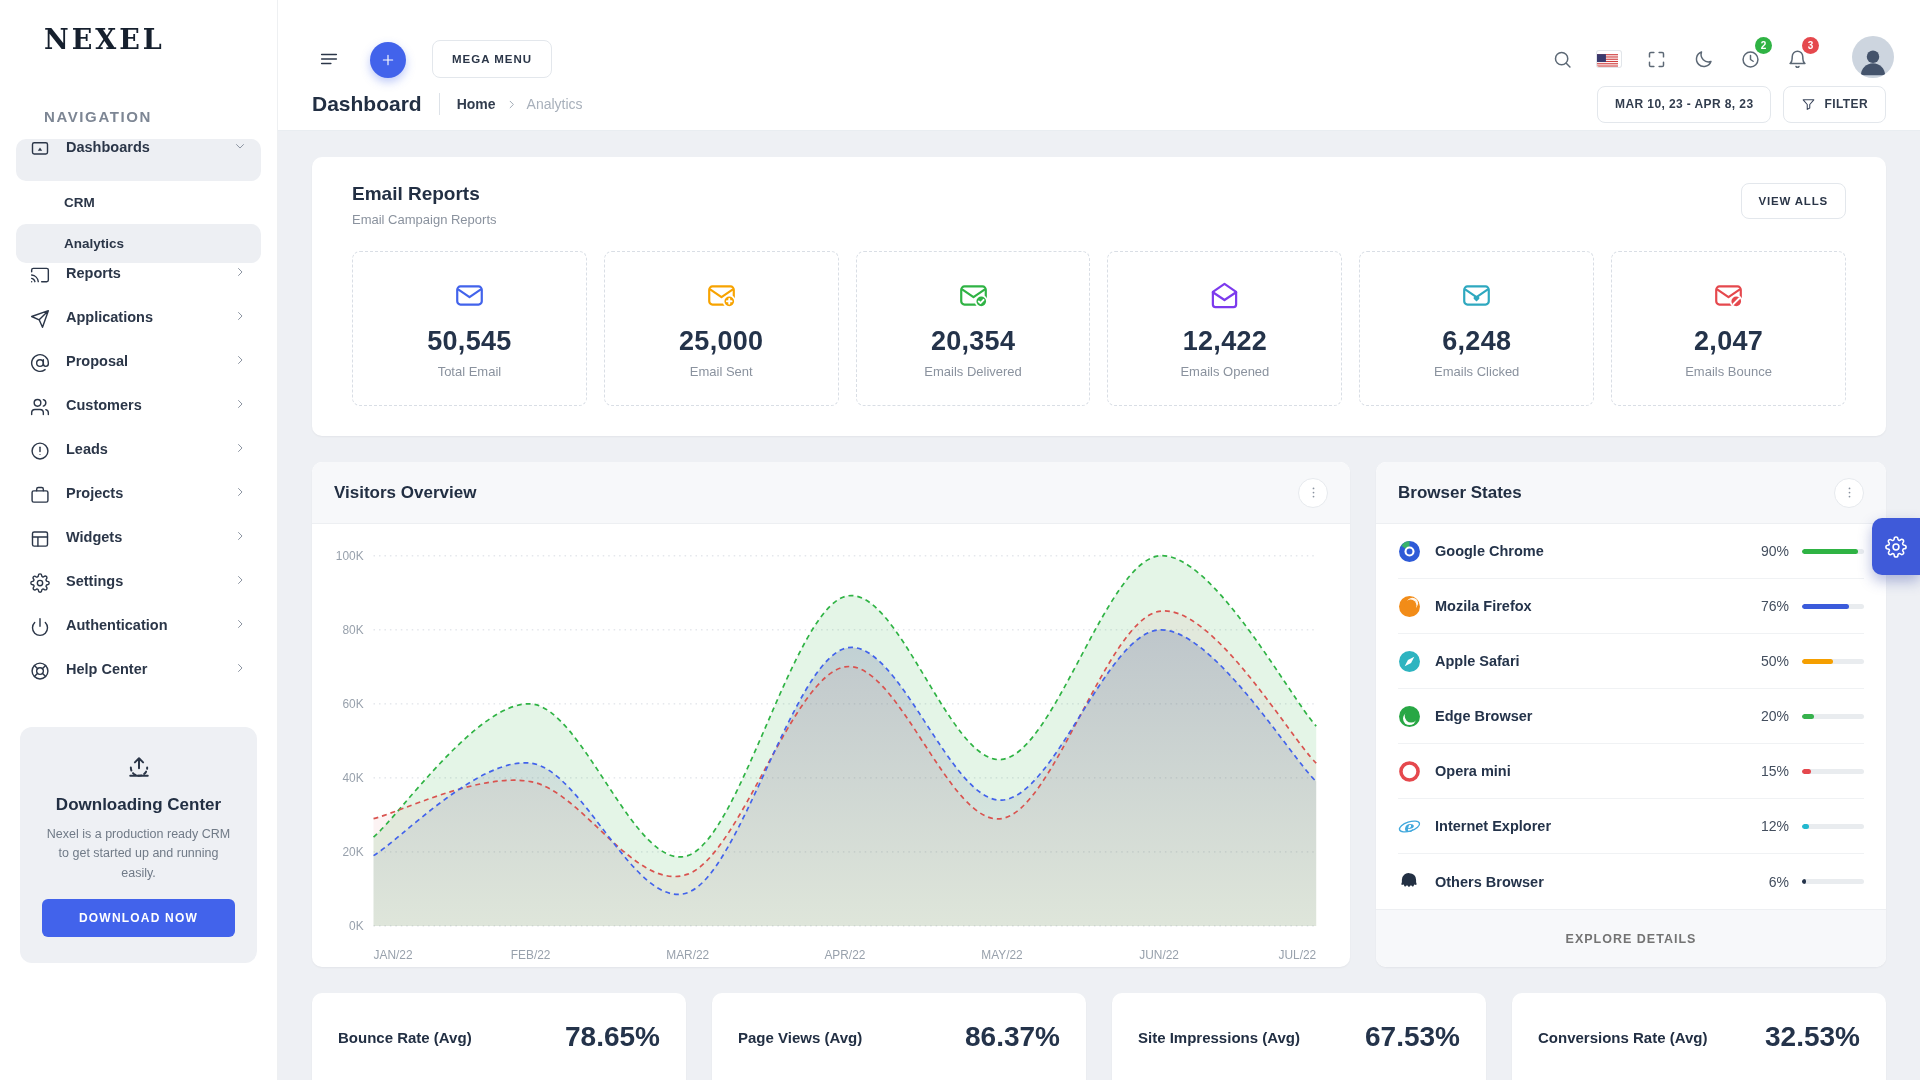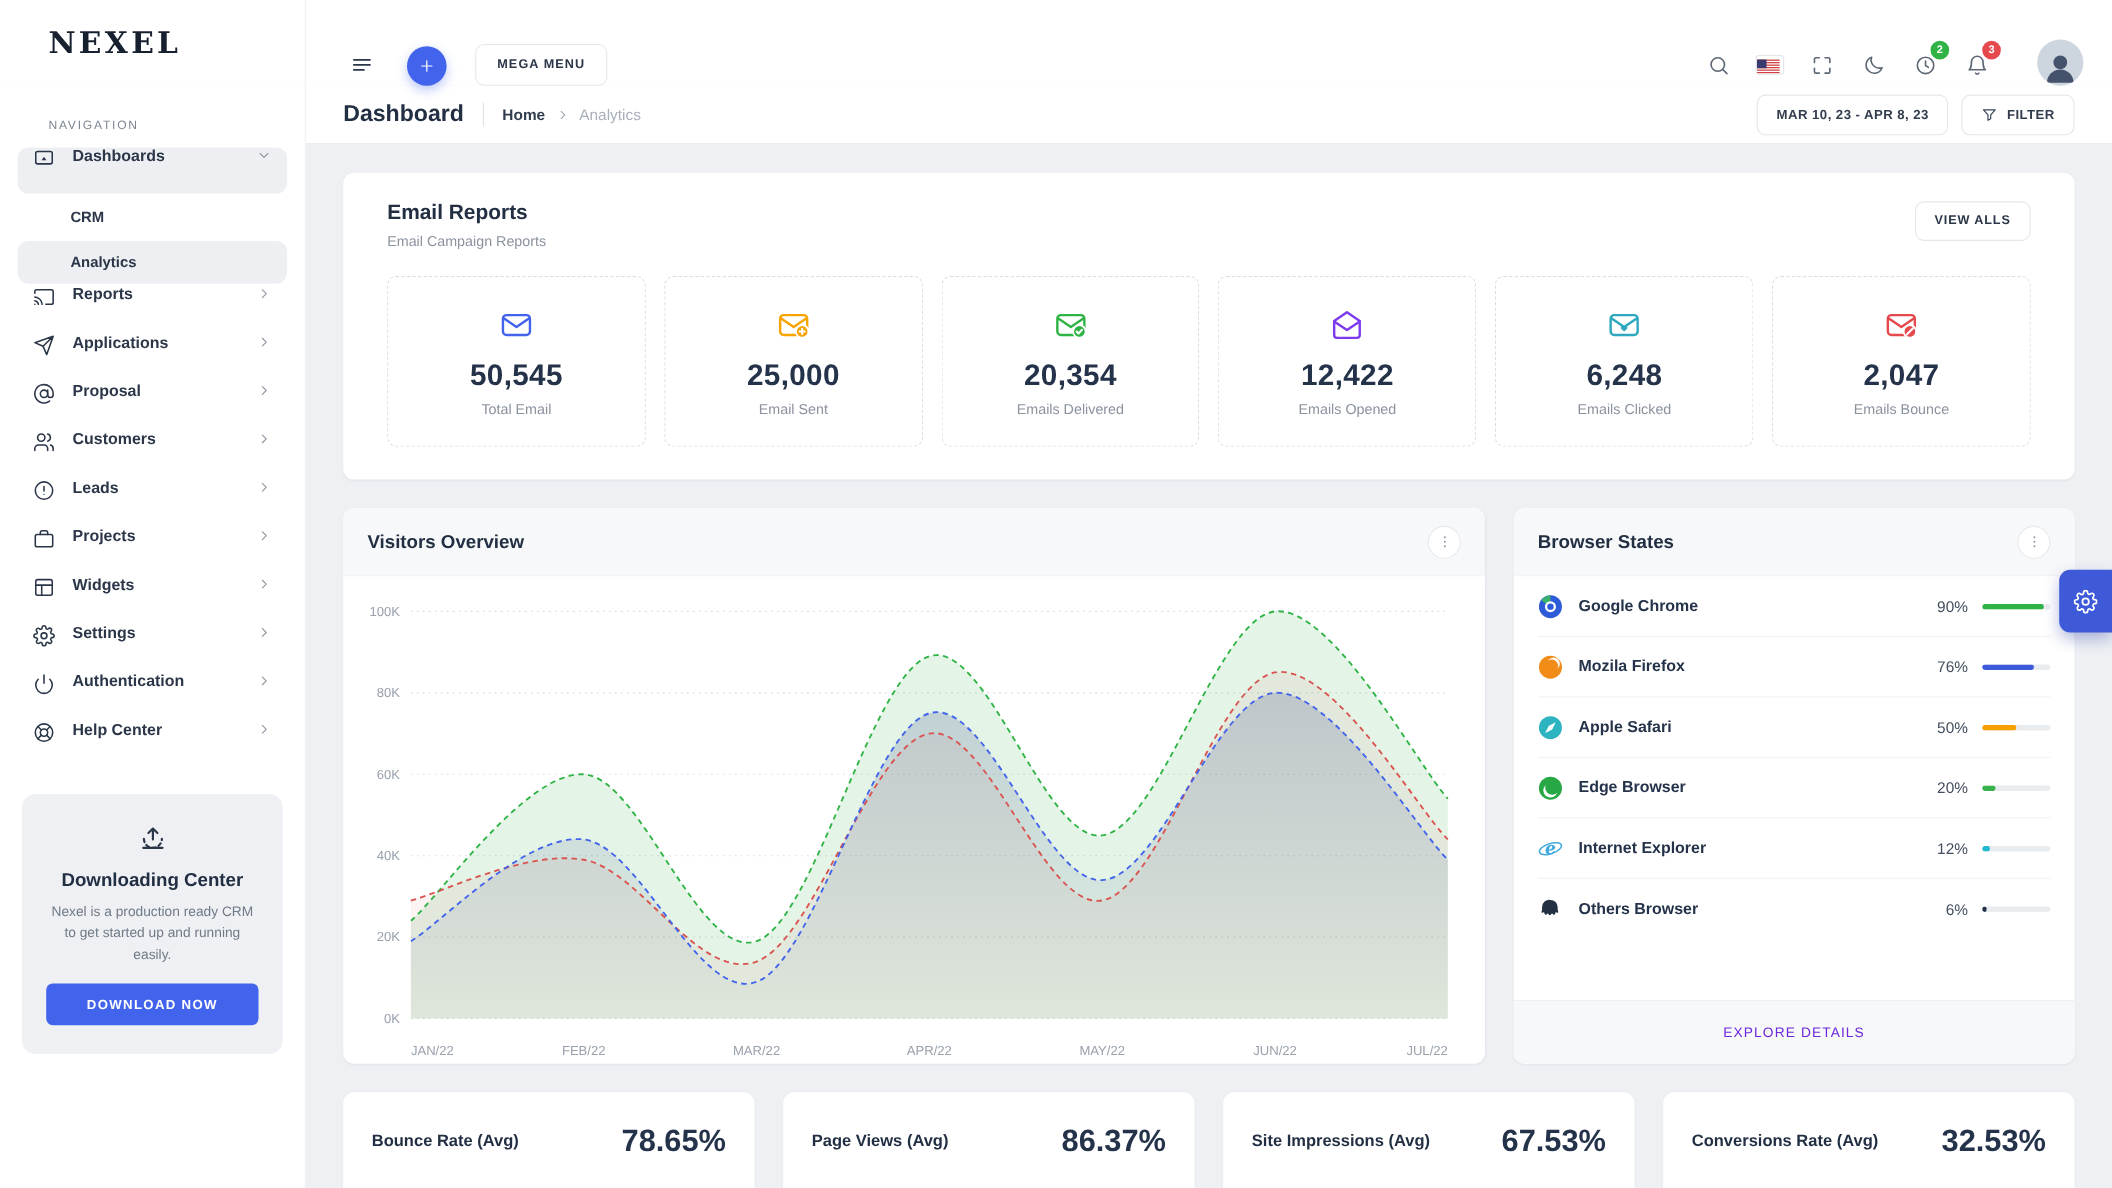--- a/index.html
+++ b/index.html
@@ -20,21 +20,21 @@
   .h-right{margin-left:auto;display:flex;align-items:center;gap:9px;padding-right:26px}
   .hicon{position:relative;width:38px;height:38px;border:none;background:transparent;color:#5c6875;display:flex;align-items:center;justify-content:center}
   .hicon svg{width:21px;height:21px}
   .hicon .flag{width:24px;height:16px;border-radius:2px;overflow:hidden;box-shadow:0 0 0 1px #e2e6ea}
   .badge{position:absolute;top:-3px;right:-3px;min-width:17px;height:17px;padding:0 4px;border-radius:9px;color:#fff;font-size:10px;font-weight:700;display:flex;align-items:center;justify-content:center}
   .avatar{width:42px;height:42px;border-radius:50%;overflow:hidden;background:#cdd5df;margin-left:10px;border:none;display:flex;align-items:flex-end;justify-content:center}
   .avatar svg{width:34px;height:34px}
 
   
   .sidebar{position:fixed;top:78px;left:0;bottom:0;width:278px;background:#fff;border-right:1px solid #eef0f2;overflow:hidden;z-index:30}
-  .nav-label{padding:30px 0 12px 44px;font-size:11px;font-weight:400;letter-spacing:1.6px;color:#7d8694}
+  .nav-label{padding:30px 0 12px 44px;font-size:15px;font-weight:700;letter-spacing:1.6px;color:#7d8694}
   .nav-item{display:flex;height:42px;margin:2px 16px;padding:0 14px;border-radius:10px;color:#2b3648}
   .nav-item.active{background:#edeff3}
   .nicon{width:20px;height:20px;margin-right:16px;color:#2b3648;flex:none}
   .nicon svg{width:20px;height:20px}
   .nlabel{font-size:14.5px;font-weight:600}
   .nchev{margin-left:auto;color:#8b93a0}
   .nchev svg{width:14px;height:14px}
   .sub-item{display:flex;align-items:center;height:39px;margin:2px 16px;padding-left:48px;border-radius:10px;font-size:13.5px;font-weight:600;color:#2b3648}
   .sub-item.active{background:#edeff3}
   .dl-card{margin:24px 20px 0;background:#eef0f4;border-radius:12px;padding:26px 22px;text-align:center}
@@ -84,21 +84,21 @@
   .tick{font-family:"Liberation Sans",sans-serif;font-size:12px;fill:#98a1ac}
   .brows{flex:1;padding:0 22px}
   .brow{display:flex;align-items:center;height:55px;border-bottom:1px solid #f0f2f4}
   .brow:last-child{border-bottom:none}
   .bicon{width:23px;height:23px;flex:none}
   .bicon svg{width:23px;height:23px}
   .bname{margin-left:14px;font-size:14.5px;font-weight:700;color:#24334a}
   .bpct{margin-left:auto;font-size:14px;color:#434e5e}
   .btrack{width:62px;height:5px;border-radius:3px;background:#e9ecef;margin-left:13px;overflow:hidden}
   .bfill{display:block;height:100%;border-radius:3px}
-  .explore{height:58px;flex:none;background:#f7f8fa;border:none;border-top:1px solid #edeff2;border-radius:0 0 10px 10px;font-size:12.5px;font-weight:400;letter-spacing:1px;color:#6d28d9}
+  .explore{height:58px;flex:none;background:#f7f8fa;border:none;border-top:1px solid #edeff2;border-radius:0 0 10px 10px;font-size:12.5px;font-weight:700;letter-spacing:1px;color:#737373}
 
   
   .row3{display:grid;grid-template-columns:repeat(4,1fr);gap:26px;margin-top:26px}
   .mini{padding:28px 26px;display:flex;align-items:flex-start;justify-content:space-between;height:130px}
   .mtitle{font-size:15px;font-weight:700;color:#222f43;padding-top:8px}
   .mvalue{font-size:28px;font-weight:800;color:#24334a}
 
   
   .floating-gear{position:fixed;right:0;top:518px;width:48px;height:57px;border:none;border-radius:10px 0 0 10px;background:#3f5ad9;color:#fff;display:flex;align-items:center;justify-content:center;box-shadow:0 6px 14px rgba(40,60,160,.35);z-index:50}
   .floating-gear svg{width:22px;height:22px}
@@ -582,20 +582,32 @@
               </span>
               <span class="bname">Edge Browser</span>
               <span class="bpct">20%</span>
               <span class="btrack">
                 <span class="bfill" style="width: 20%; background: rgb(55, 178, 77);"></span>
               </span>
             </div>
             <div class="brow">
               <span class="bicon">
                 <svg viewBox="0 0 22 22">
+                  <circle cx="11" cy="11" r="8.2" fill="none" stroke="#e5484d" stroke-width="3.4"></circle>
+                </svg>
+              </span>
+              <span class="bname">Opera mini</span>
+              <span class="bpct">15%</span>
+              <span class="btrack">
+                <span class="bfill" style="width: 15%; background: rgb(229, 72, 77);"></span>
+              </span>
+            </div>
+            <div class="brow">
+              <span class="bicon">
+                <svg viewBox="0 0 22 22">
                   <ellipse cx="11" cy="11" rx="10" ry="4.4" transform="rotate(-18 11 11)" fill="none" stroke="#41a8dc" stroke-width="1.3"></ellipse>
                   <text x="11" y="16" text-anchor="middle" font-size="15" font-weight="bold" font-style="italic" fill="#41a8dc" font-family="DejaVu Serif,serif">e</text>
                 </svg>
               </span>
               <span class="bname">Internet Explorer</span>
               <span class="bpct">12%</span>
               <span class="btrack">
                 <span class="bfill" style="width: 12%; background: rgb(34, 184, 207);"></span>
               </span>
             </div>

